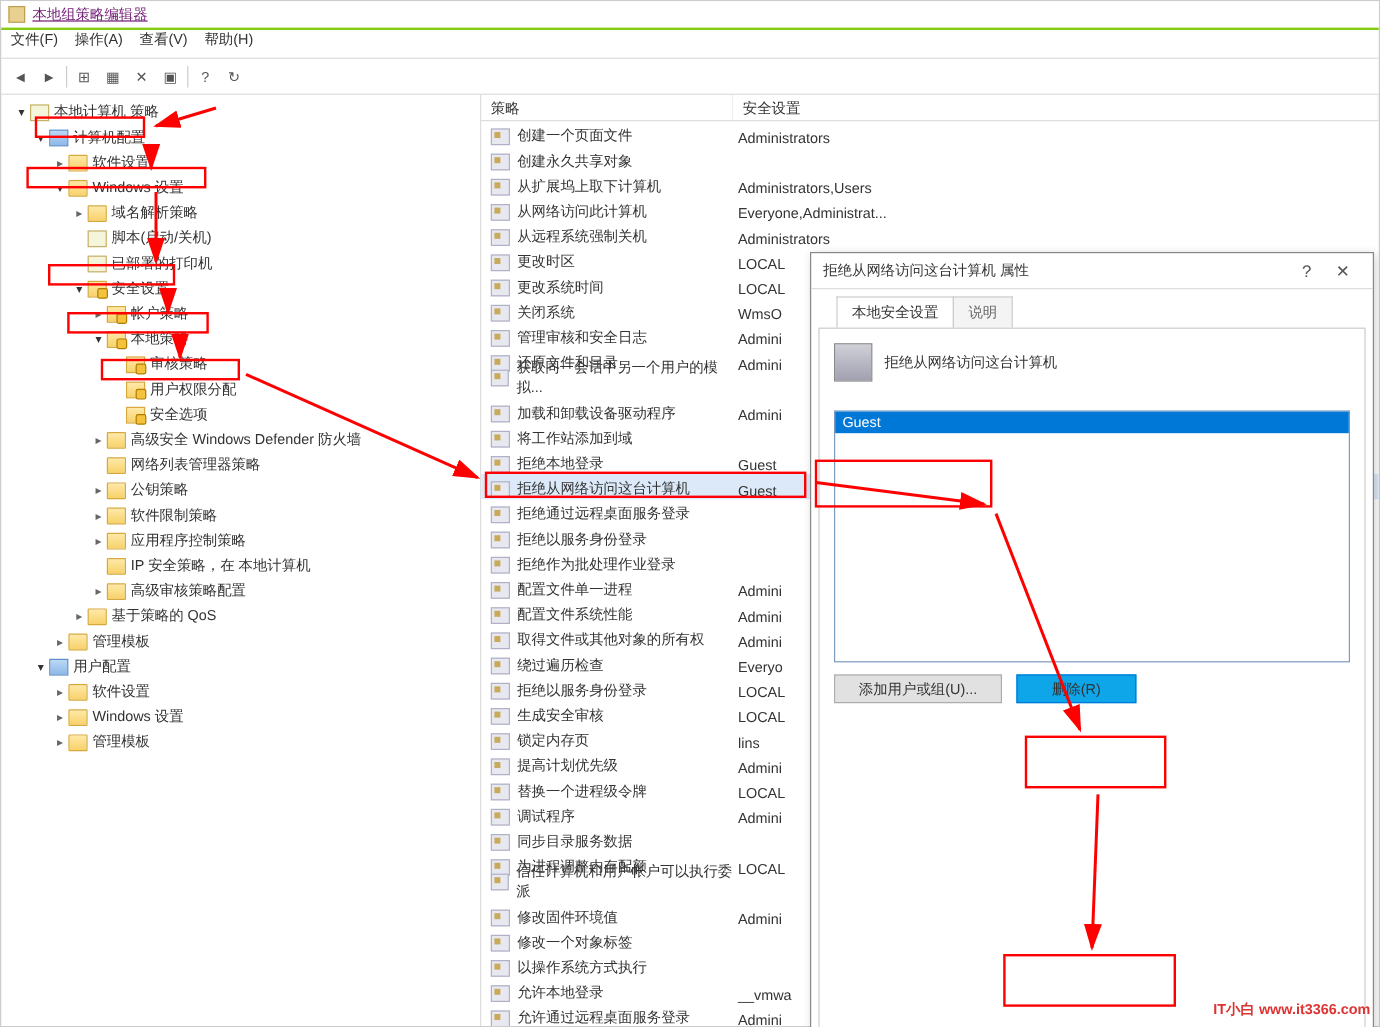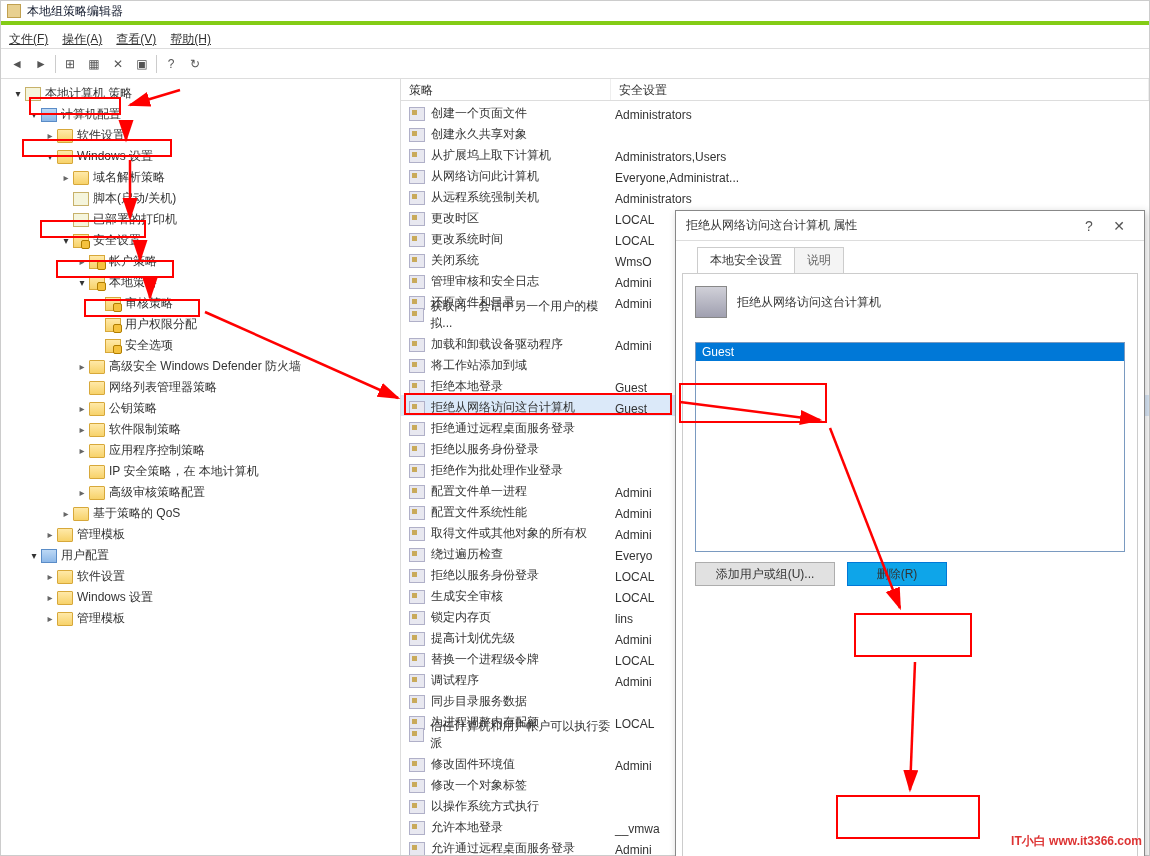--- a/index.html
+++ b/index.html
@@ -1,20 +1,20 @@
 <!DOCTYPE html>
 <html><head>
 <meta charset="utf-8">
 <style>
 * { margin: 0; padding: 0; box-sizing: border-box; font-family: "Microsoft YaHei", "Segoe UI", sans-serif; font-size: 12px; }
 body { background: #fff; width: 1150px; height: 856px; overflow: hidden; position: relative; color: #333; }
 .window { width: 1150px; height: 856px; display: flex; flex-direction: column; border: 1px solid #ccc; }
-.titlebar { height: 24px; display: flex; align-items: center; padding: 0 6px; background: #fff; color: #0f172a; border-bottom: 4px solid #84cc16; }
+.titlebar { height: 24px; display: flex; align-items: center; padding: 0 6px; background: #fff; color: #701a75; border-bottom: 2px solid #84cc16; text-decoration: underline; }
 .titlebar .ticon { width:14px; height:14px; background:#e8d090; border:1px solid #c0a050; margin-right:6px; }
-.menubar { height: 24px; display: flex; align-items: flex-end; gap: 14px; padding: 0 8px; border-bottom: 1px solid #ddd; text-decoration: underline; }
+.menubar { height: 24px; display: flex; align-items: flex-start; gap: 14px; padding: 0 8px; border-bottom: 1px solid #ddd; }
 .menubar span { color: #333; cursor: default; }
 .toolbar { height: 30px; display: flex; align-items: center; gap: 4px; padding: 0 6px; border-bottom: 1px solid #ddd; }
 .toolbar .tb { width: 20px; height: 20px; display:flex; align-items:center; justify-content:center; color:#555; }
 .toolbar .sep { width:1px; height:18px; background:#ccc; }
 .content { flex: 1; display: flex; overflow: hidden; }
 .tree { width: 400px; border-right: 1px solid #ddd; padding: 4px 2px; overflow: hidden; }
 .trow { display:flex; align-items:center; height:21px; white-space:nowrap; }
 .trow .sp { display:inline-block; }
 .arrow { width:14px; text-align:center; color:#666; cursor:default; font-size:10px; }
 .arrow.down::before { content:"▾"; color:#333; }

